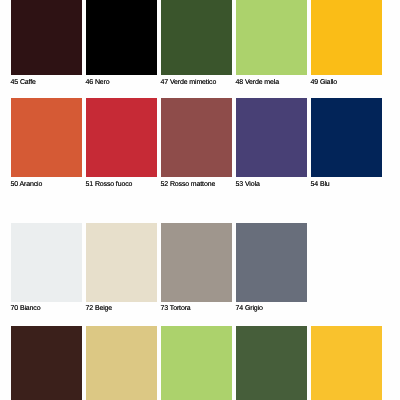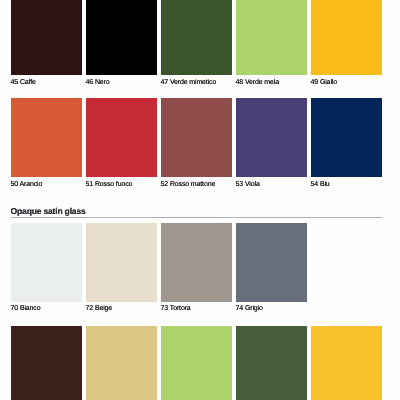--- a/index.html
+++ b/index.html
@@ -100,24 +100,20 @@
       </div>
   </div>
   <div class="label-row l2">
     <div class="chip-label c1" style="color: rgb(35, 35, 35);">50 Arancio</div>
     <div class="chip-label c2" style="color: rgb(35, 35, 35);">51 Rosso fuoco</div>
     <div class="chip-label c3" style="color: rgb(35, 35, 35);">52 Rosso mattone</div>
     <div class="chip-label c4" style="color: rgb(35, 35, 35);">53 Viola</div>
     <div class="chip-label c5" style="color: rgb(35, 35, 35);">54 Blu</div>
   </div>
 
-  <div class="section-head">
-    <div class="section-title" style="color: rgb(52, 54, 58);">Opaque satin glass</div>
-    <div class="section-rule" style="background: rgb(176, 178, 181);"></div>
-  </div>
 
   <div class="swatch-row r3">
     <div class="cell c1">
         <div class="chip" style="background: rgb(235, 238, 239);"></div>
       </div>
     <div class="cell c2">
         <div class="chip" style="background: rgb(231, 223, 203);"></div>
       </div>
     <div class="cell c3">
         <div class="chip" style="background: rgb(159, 150, 141);"></div>

